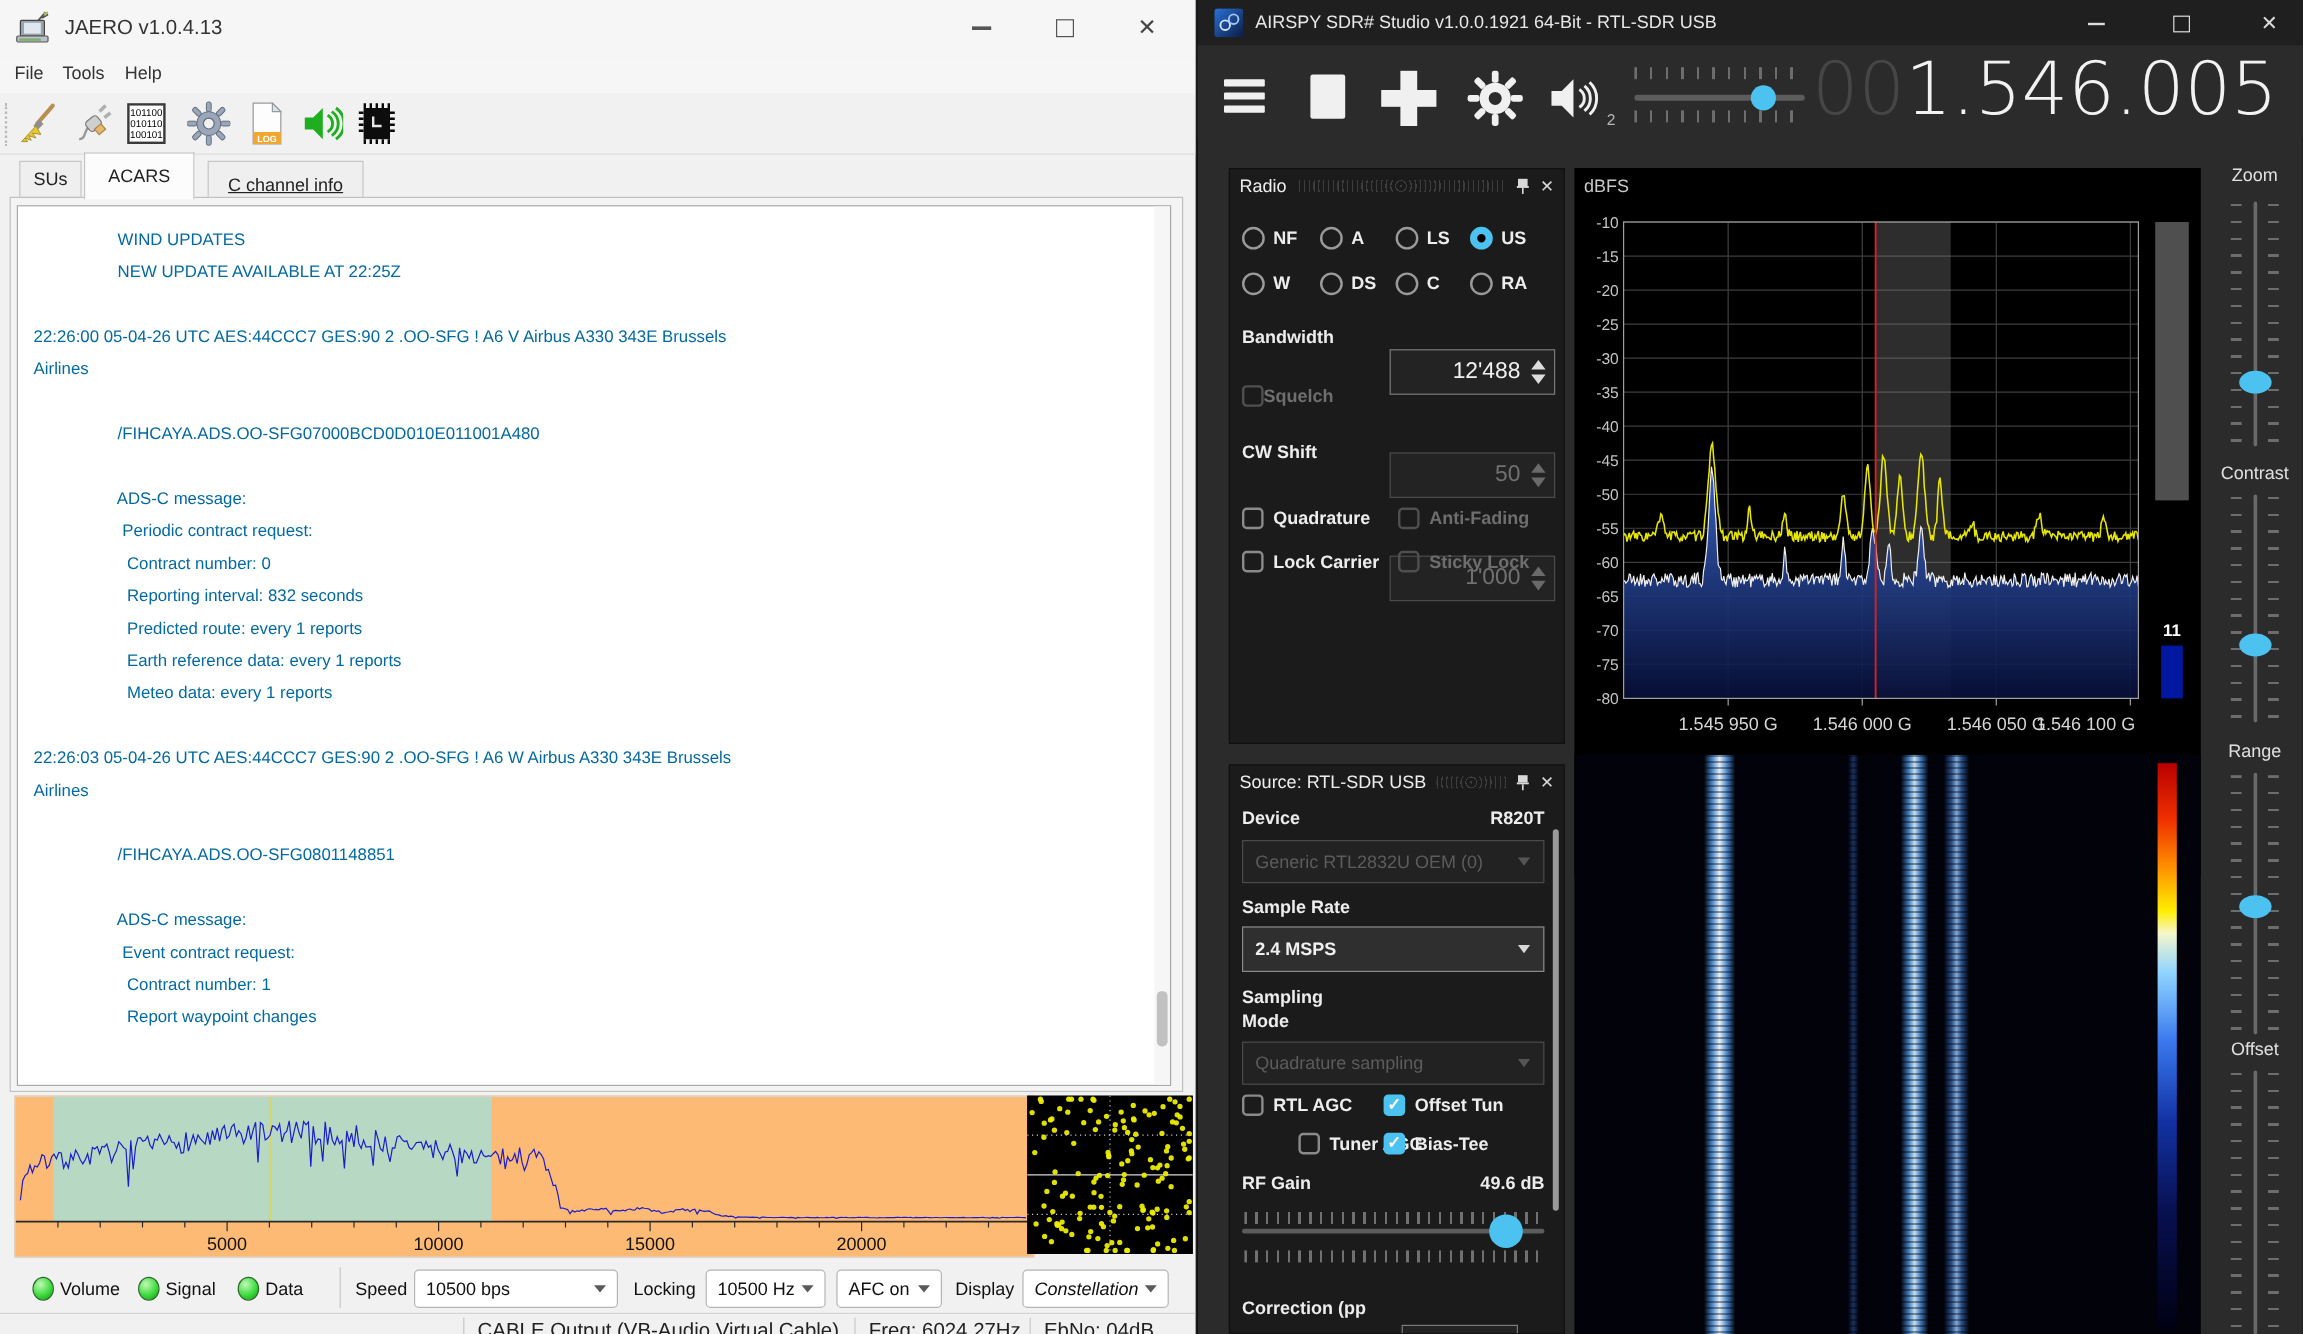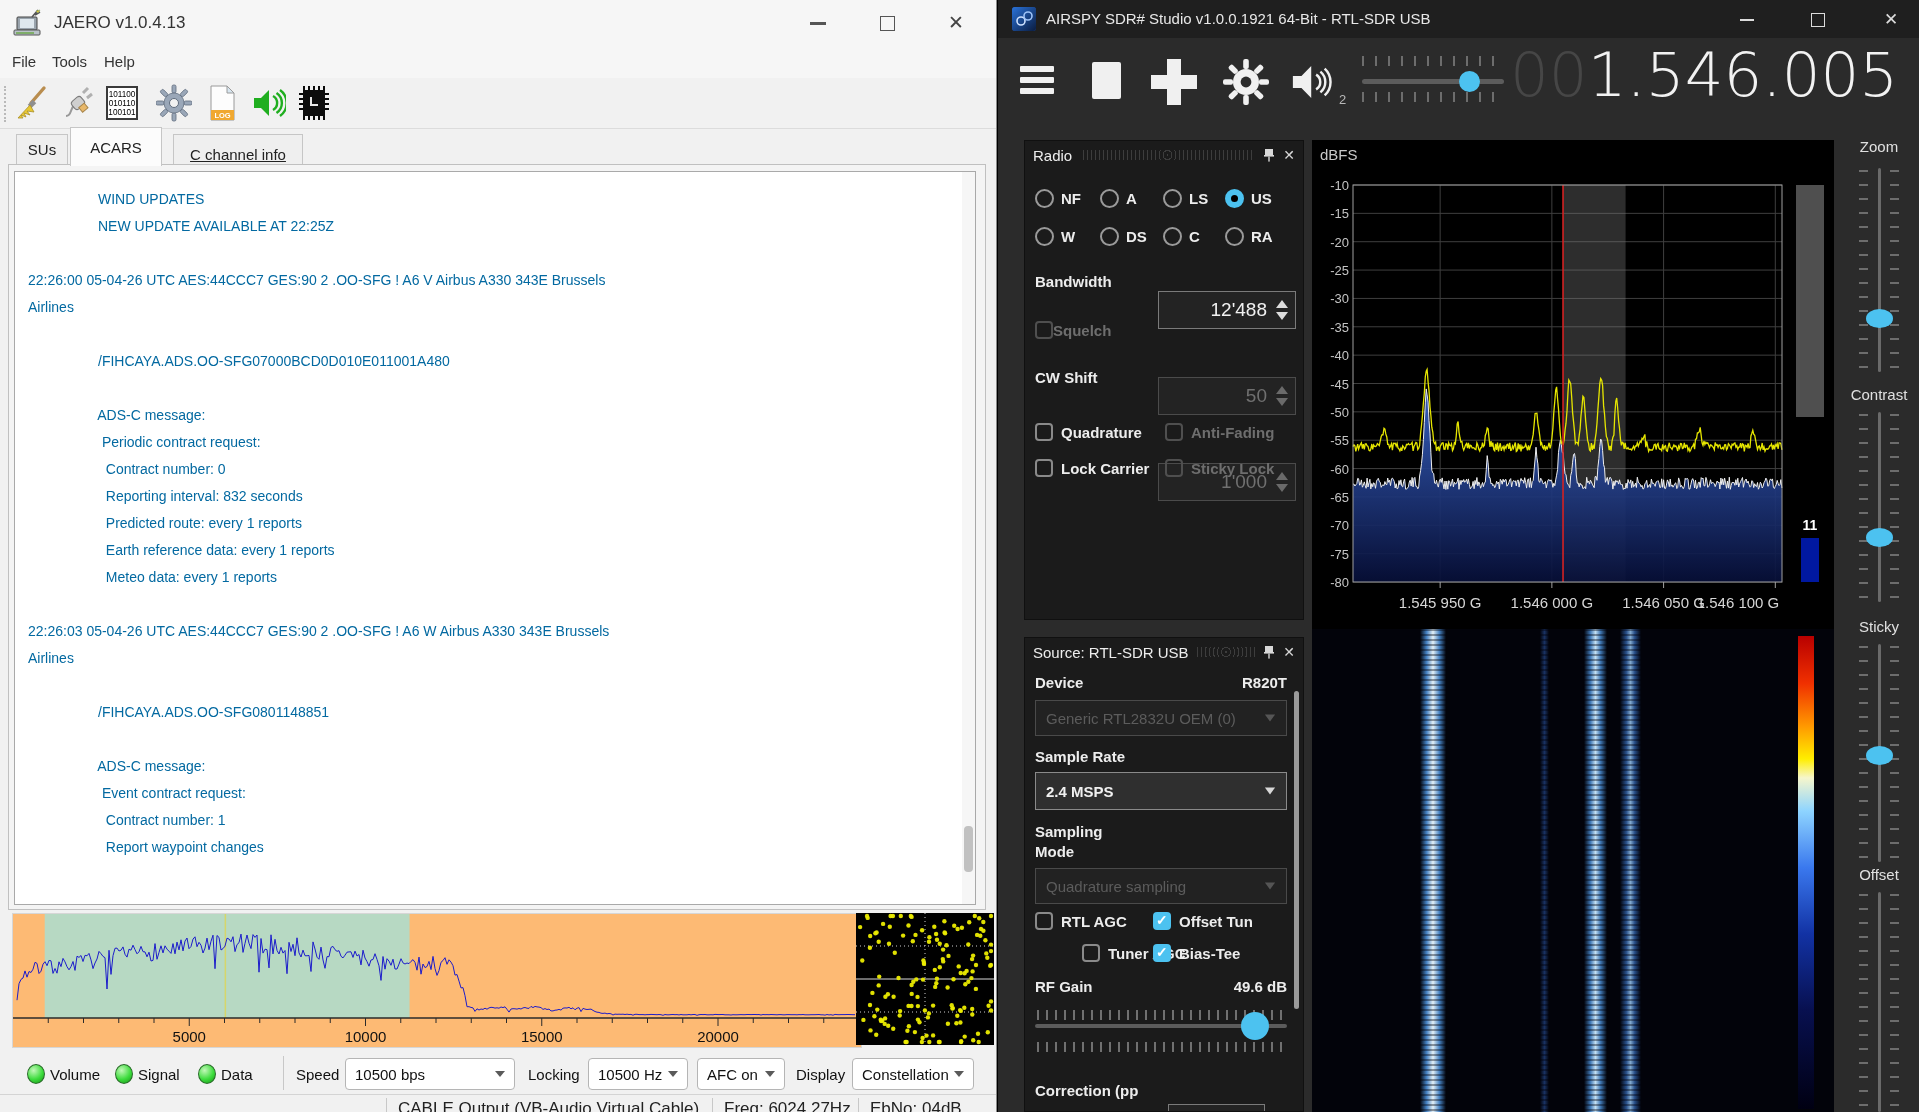--- a/index.html
+++ b/index.html
@@ -409,21 +409,21 @@
     <div class="abs j-lbl" style="left:528px;top:1066px;">Locking</div>
     <div class="abs combo" style="left:588px;top:1058px;width:100px;">
       <span>10500 Hz</span>
         <span class="caret-dn"></span>
     </div>
     <div class="abs combo" style="left:697px;top:1058px;width:88px;">
       <span>AFC on</span>
         <span class="caret-dn"></span>
     </div>
     <div class="abs j-lbl" style="left:796px;top:1066px;">Display</div>
-    <div class="abs combo" style="left:852px;top:1058px;width:122px;">
+    <div class="abs combo" style="left:852px;top:1058px;width:122px;font-style:italic;">
       <span>Constellation</span>
         <span class="caret-dn"></span>
     </div>
 
     <div class="abs j-bottomline"></div>
     <div class="abs sep-v" style="left:386px;top:1098px;height:14px;"></div>
     <div class="abs j-bottxt" style="left:398px;">CABLE Output (VB-Audio Virtual Cable)</div>
     <div class="abs sep-v" style="left:712px;top:1098px;height:14px;"></div>
     <div class="abs j-bottxt" style="left:724px;">Freq: 6024.27Hz</div>
     <div class="abs sep-v" style="left:858px;top:1098px;height:14px;"></div>
@@ -721,21 +721,21 @@
         <div class="vtrack"></div>
       <div class="vthumb" style="top:141px;"></div>
     </div>
     <div class="abs vlabel" style="left:846px;top:386px;">Contrast</div>
     <div class="abs vslider" style="left:859px;top:412px;height:190px;">
       <div class="vticks" style="left:2px;"></div>
         <div class="vticks" style="right:2px;"></div>
         <div class="vtrack"></div>
       <div class="vthumb" style="top:116px;"></div>
     </div>
-    <div class="abs vlabel" style="left:846px;top:618px;">Sticky</div>
+    <div class="abs vlabel" style="left:846px;top:618px;">Range</div>
     <div class="abs vslider" style="left:859px;top:644px;height:218px;">
       <div class="vticks" style="left:2px;"></div>
         <div class="vticks" style="right:2px;"></div>
         <div class="vtrack"></div>
       <div class="vthumb" style="top:102px;"></div>
     </div>
     <div class="abs vlabel" style="left:846px;top:866px;">Offset</div>
     <div class="abs vslider" style="left:859px;top:892px;height:220px;">
       <div class="vticks" style="left:2px;"></div>
         <div class="vticks" style="right:2px;"></div>

